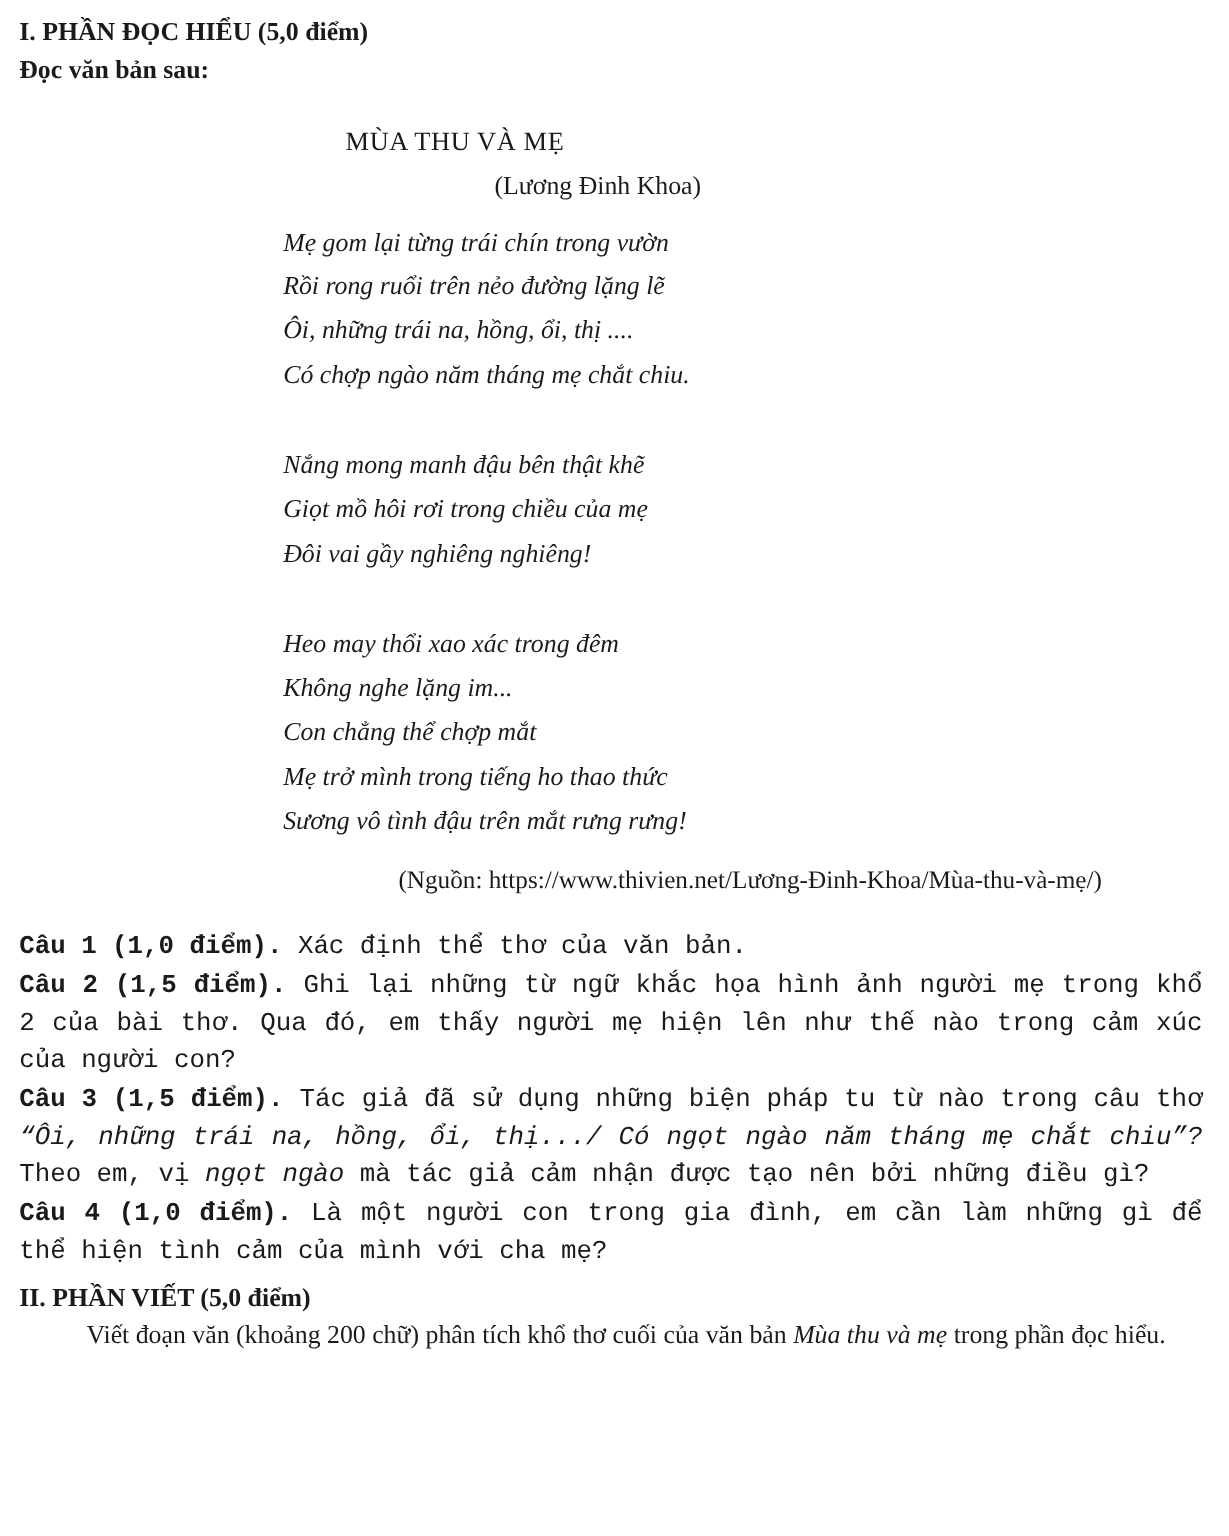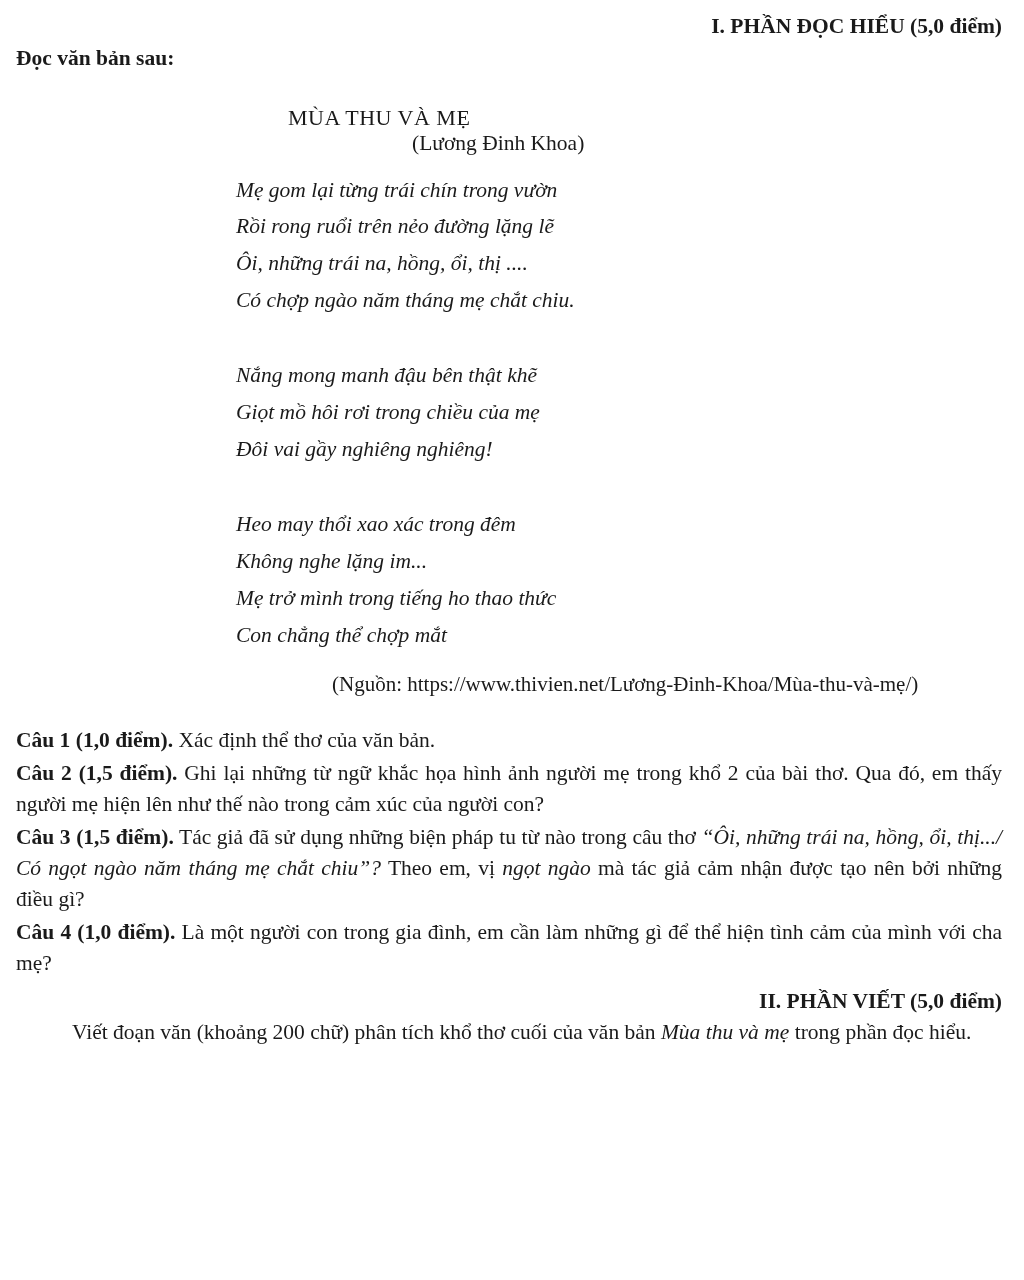--- a/index.html
+++ b/index.html
@@ -17,39 +17,38 @@
     width: 1024px;
     min-height: 1280px;
     box-sizing: border-box;
     padding: 10px 22px 8px 16px;
     position: relative;
   }
   .section-head {
     font-weight: bold;
     font-size: 21.5px;
     line-height: 1.5;
-    text-align: right;
   }
   .sub-head {
     font-weight: bold;
     font-size: 21.5px;
     line-height: 1.5;
   }
   .poem-block {
     margin-top: 30px;
   }
   .poem-title {
     font-size: 22px;
     letter-spacing: 0.5px;
     padding-left: 272px;
   }
   .poem-author {
     font-size: 21.5px;
     padding-left: 396px;
-    margin-top: 0;
+    margin-top: 12px;
   }
   .stanza {
     margin-top: 16px;
     padding-left: 220px;
   }
   .stanza + .stanza {
     margin-top: 38px;
   }
   .verse {
     font-style: italic;
@@ -63,20 +62,21 @@
     padding-left: 316px;
   }
   .questions {
     margin-top: 28px;
   }
   .q {
     font-size: 21.5px;
     line-height: 1.44;
     text-align: justify;
     margin-bottom: 2px;
+    font-family: Liberation Mono, monospace;
   }
   .q .lead {
     font-weight: bold;
   }
   .q em {
     font-style: italic;
   }
   .part2 {
     margin-top: 6px;
   }
@@ -108,22 +108,23 @@
 
     <div class="stanza">
       <div class="verse">Nắng mong manh đậu bên thật khẽ</div>
       <div class="verse">Giọt mồ hôi rơi trong chiều của mẹ</div>
       <div class="verse">Đôi vai gầy nghiêng nghiêng!</div>
     </div>
 
     <div class="stanza">
       <div class="verse">Heo may thổi xao xác trong đêm</div>
       <div class="verse">Không nghe lặng im...</div>
+      <div class="verse">Con chẳng thể chợp mắt</div>
       <div class="verse">Mẹ trở mình trong tiếng ho thao thức</div>
-      <div class="verse">Con chẳng thể chợp mắt</div>
+      <div class="verse">Sương vô tình đậu trên mắt rưng rưng!</div>
     </div>
 
     <div class="source">(Nguồn: https://www.thivien.net/Lương-Đinh-Khoa/Mùa-thu-và-mẹ/)</div>
   </div>
 
   <div class="questions">
 
     <div class="q">
       <span class="lead">Câu 1 (1,0 điểm).</span><span> Xác định thể thơ của văn bản.</span>
     </div>

